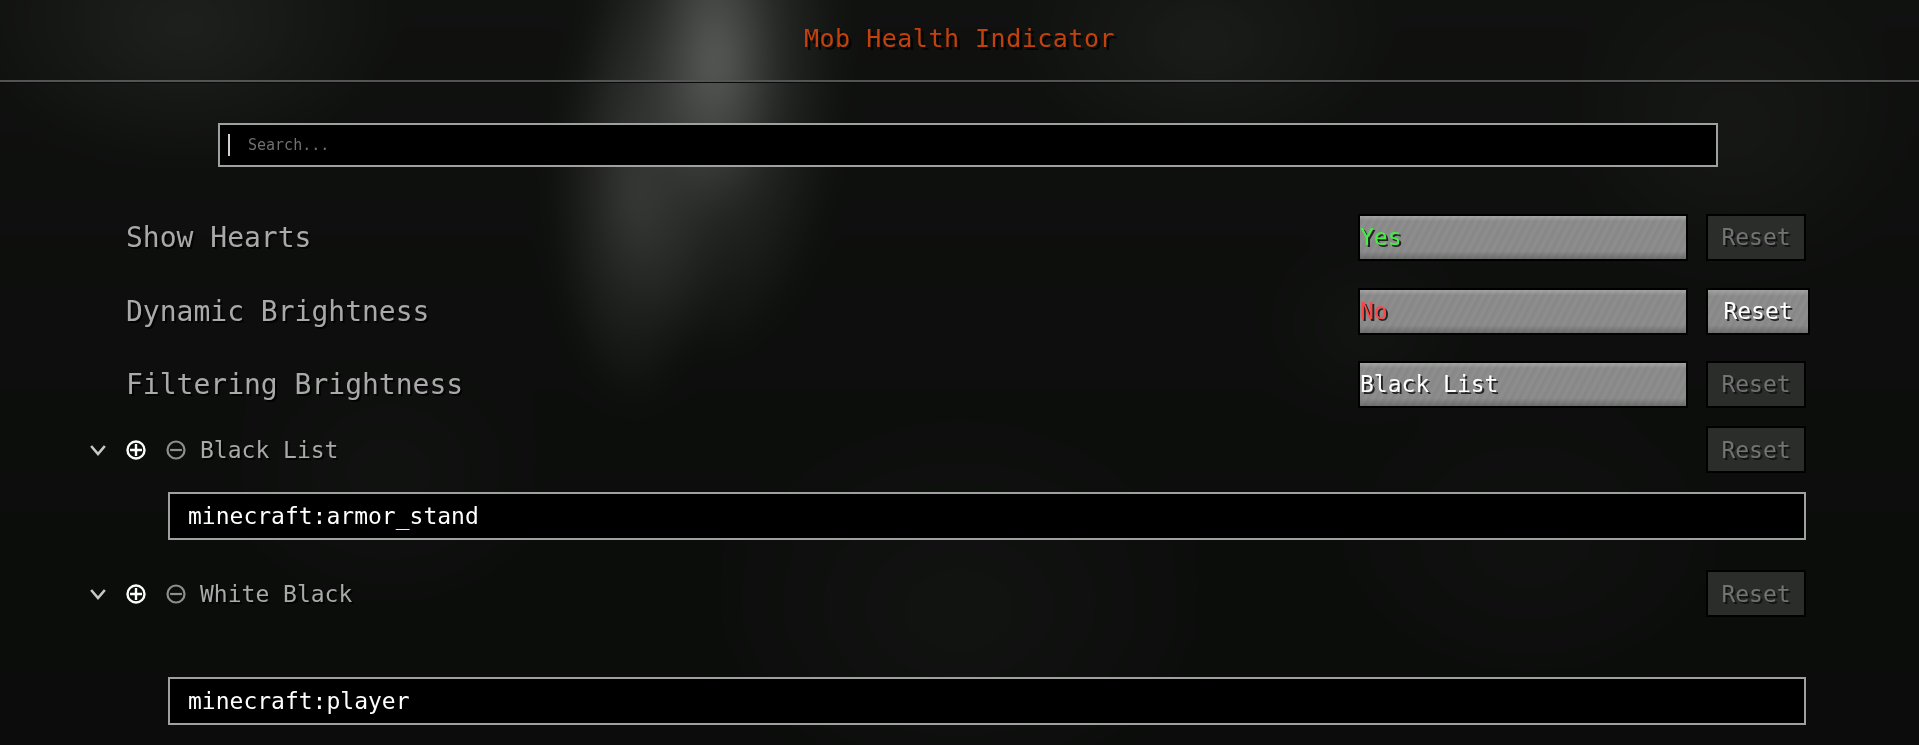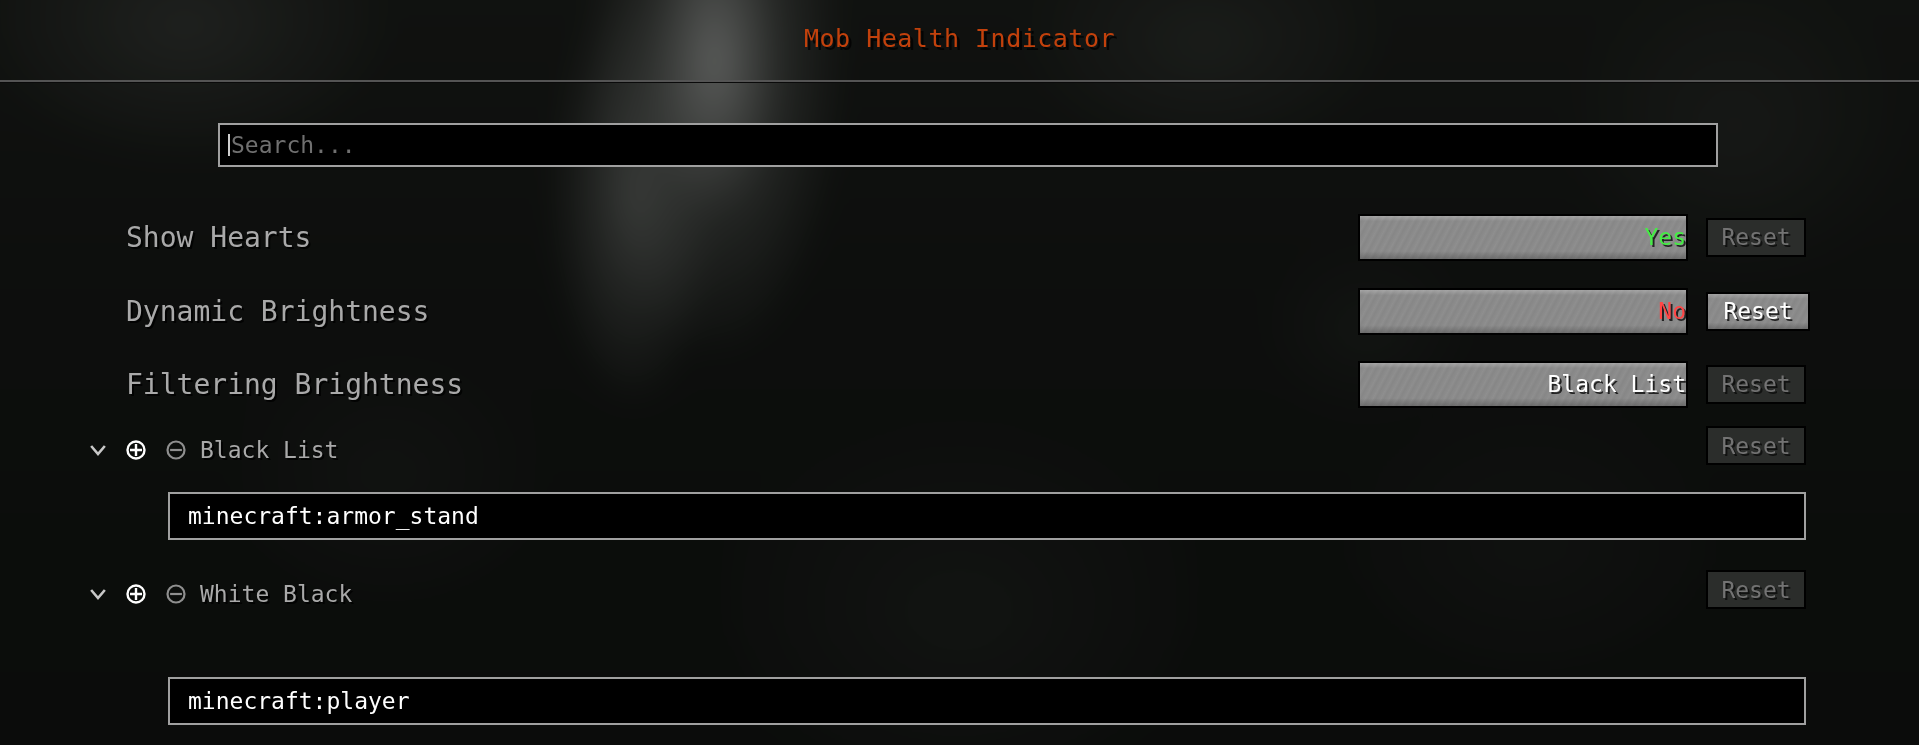--- a/index.html
+++ b/index.html
@@ -64,23 +64,24 @@
     border: 2px solid #a0a0a0;
     background: #000000;
     display: flex; align-items: center;
     padding: 0 8px;
   }
   .caret {
     width: 2px; height: 22px; background: #d0d0d0; margin-right: 1px;
   }
   .search-placeholder {
     color: #707070;
-    font-size: 23px;
+    font-size: 15px;
     text-shadow: 2px 2px 0 rgba(0,0,0,0.7);
     white-space: nowrap;
+    margin-left: 17px;
   }
 
   
   .row {
     position: absolute; left: 0; width: 100%; height: 48px;
     display: flex; align-items: center;
   }
   .row-label {
     position: absolute; left: 126px;
     color: #a9a9a9;
@@ -92,36 +93,36 @@
   
   .mc-button {
     position: absolute;
     left: 1358px; width: 330px; height: 47px;
     border: 2px solid #000000;
     background:
       linear-gradient(180deg, rgba(255,255,255,0.22) 0%, rgba(255,255,255,0.0) 12%),
       linear-gradient(180deg, rgba(0,0,0,0.0) 82%, rgba(0,0,0,0.22) 100%),
       repeating-linear-gradient(118deg, rgba(255,255,255,0.035) 0px, rgba(0,0,0,0.03) 3px, rgba(255,255,255,0.02) 7px),
       #8b8b8b;
-    display: flex; align-items: center; justify-content: flex-end;
+    display: flex; align-items: center; justify-content: flex-start;
     cursor: pointer;
   }
   .mc-button span {
     font-size: 23px;
     text-shadow: 2px 2px 0 rgba(0,0,0,0.75);
     white-space: nowrap;
   }
   .val-yes { color: #44ee44; }
   .val-no  { color: #ff4646; }
   .val-plain { color: #ffffff; }
 
   
   .reset-button {
     position: absolute;
-    left: 1706px; width: 100px; height: 39px;
+    left: 1706px; width: 100px; height: 47px;
     border: 2px solid #000000;
     display: flex; align-items: center; justify-content: center;
     font-size: 23px;
     white-space: nowrap;
   }
   .reset-button.disabled {
     background: #2b2d2b;
     color: #737373;
     text-shadow: 2px 2px 0 rgba(0,0,0,0.6);
     cursor: default;

